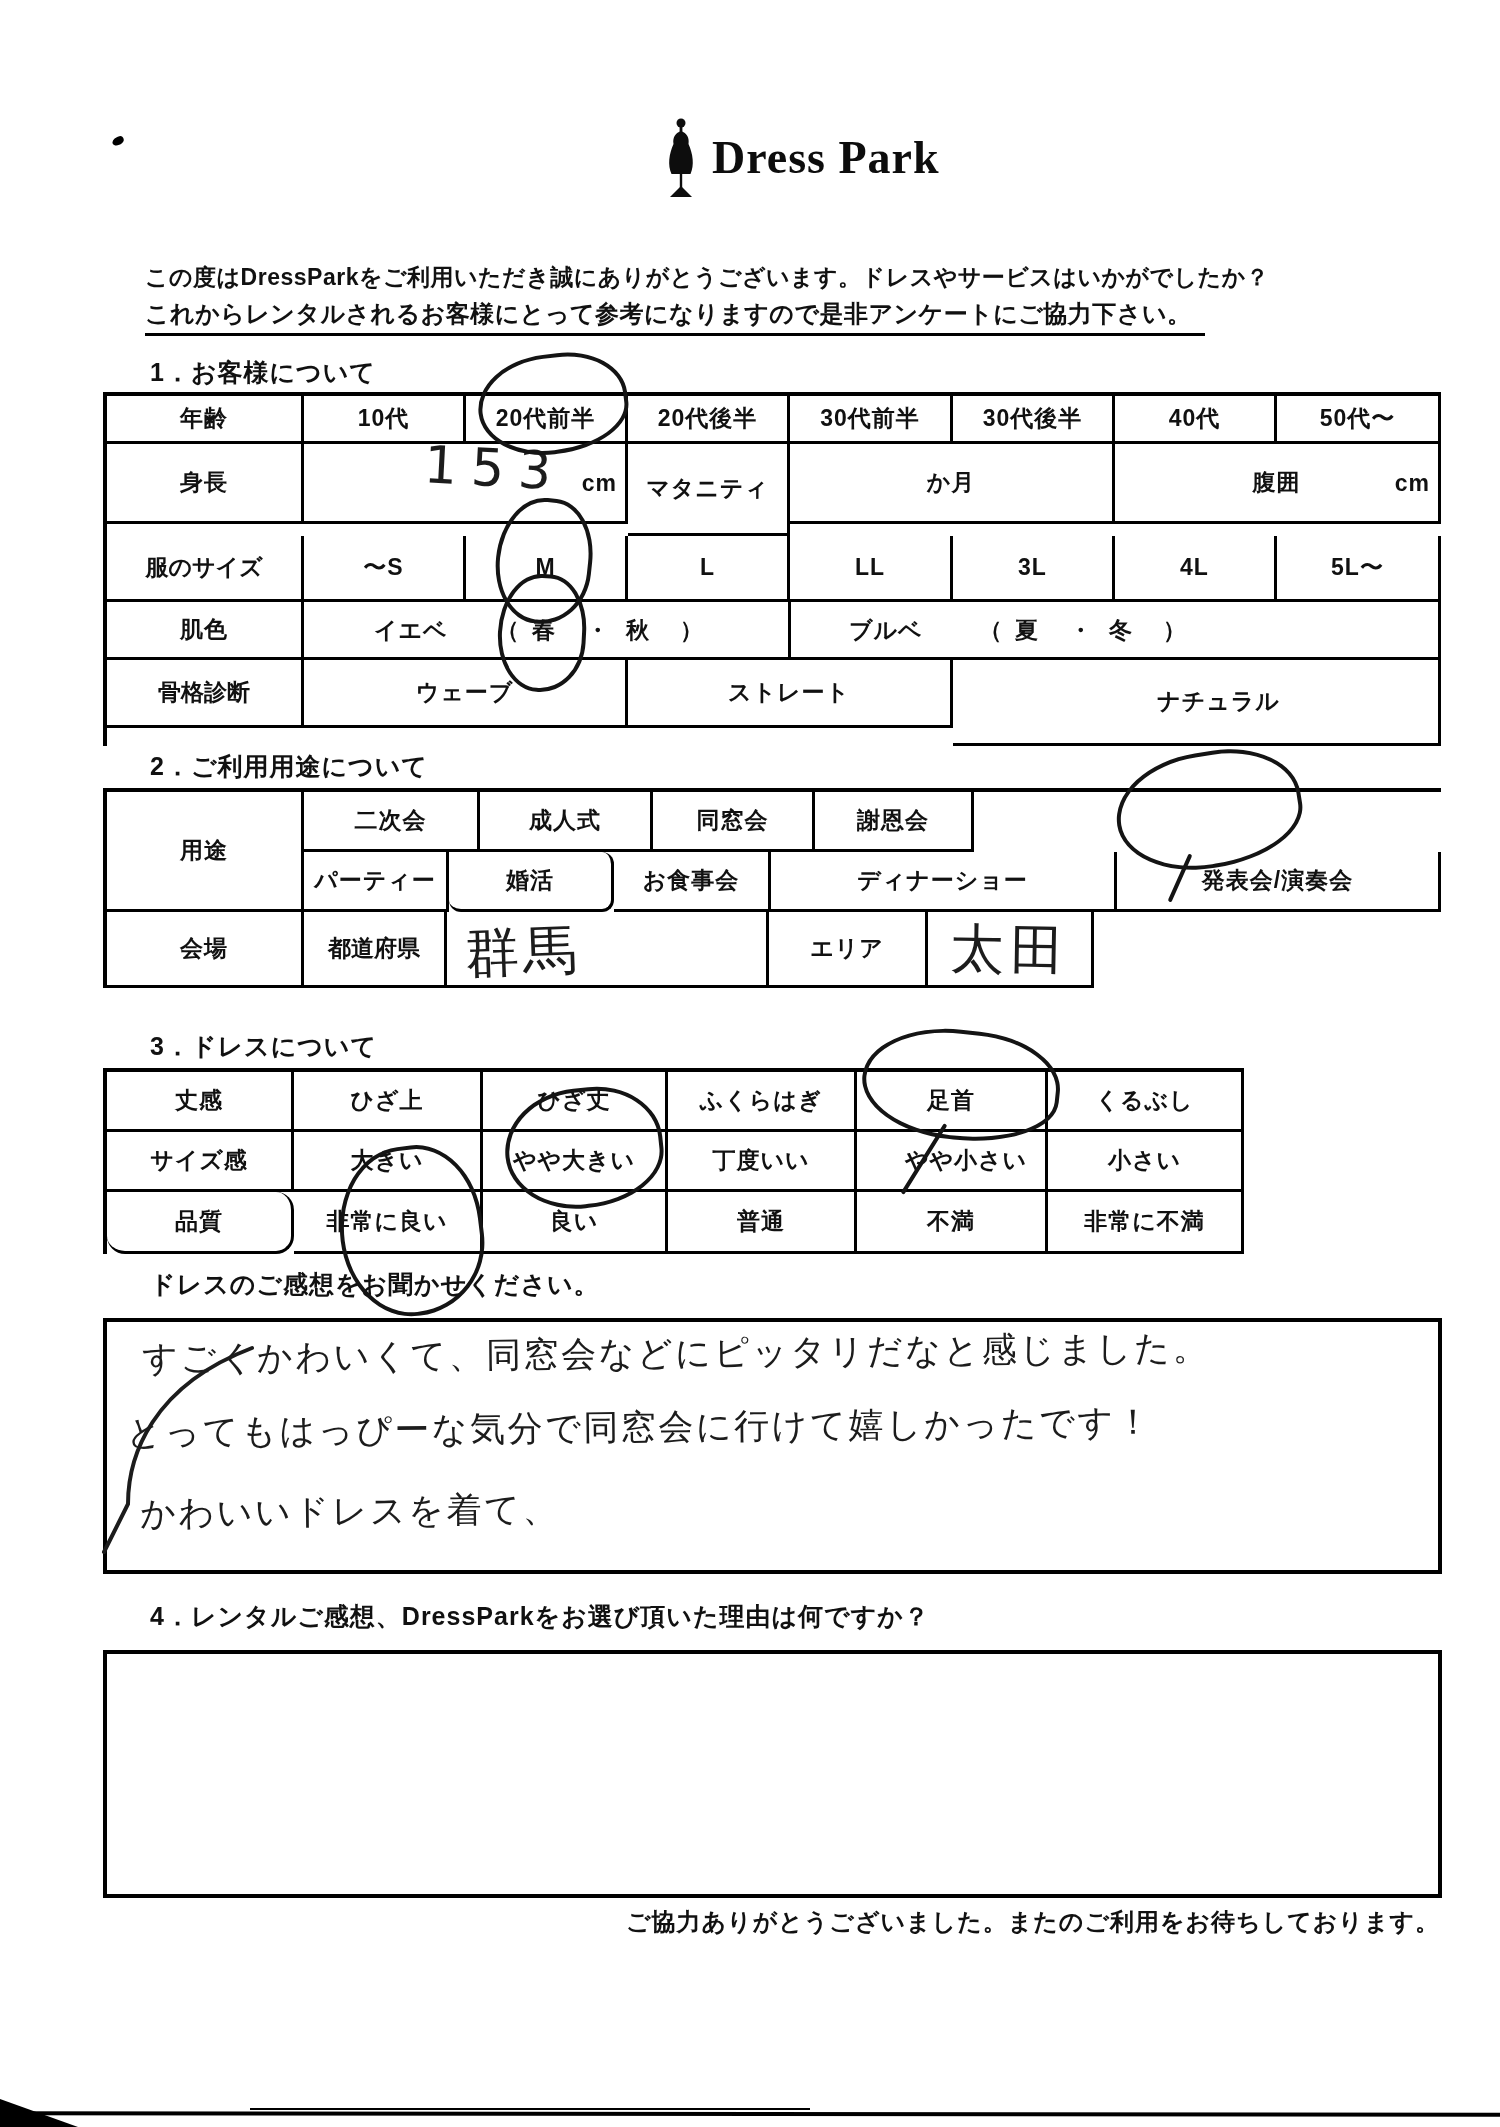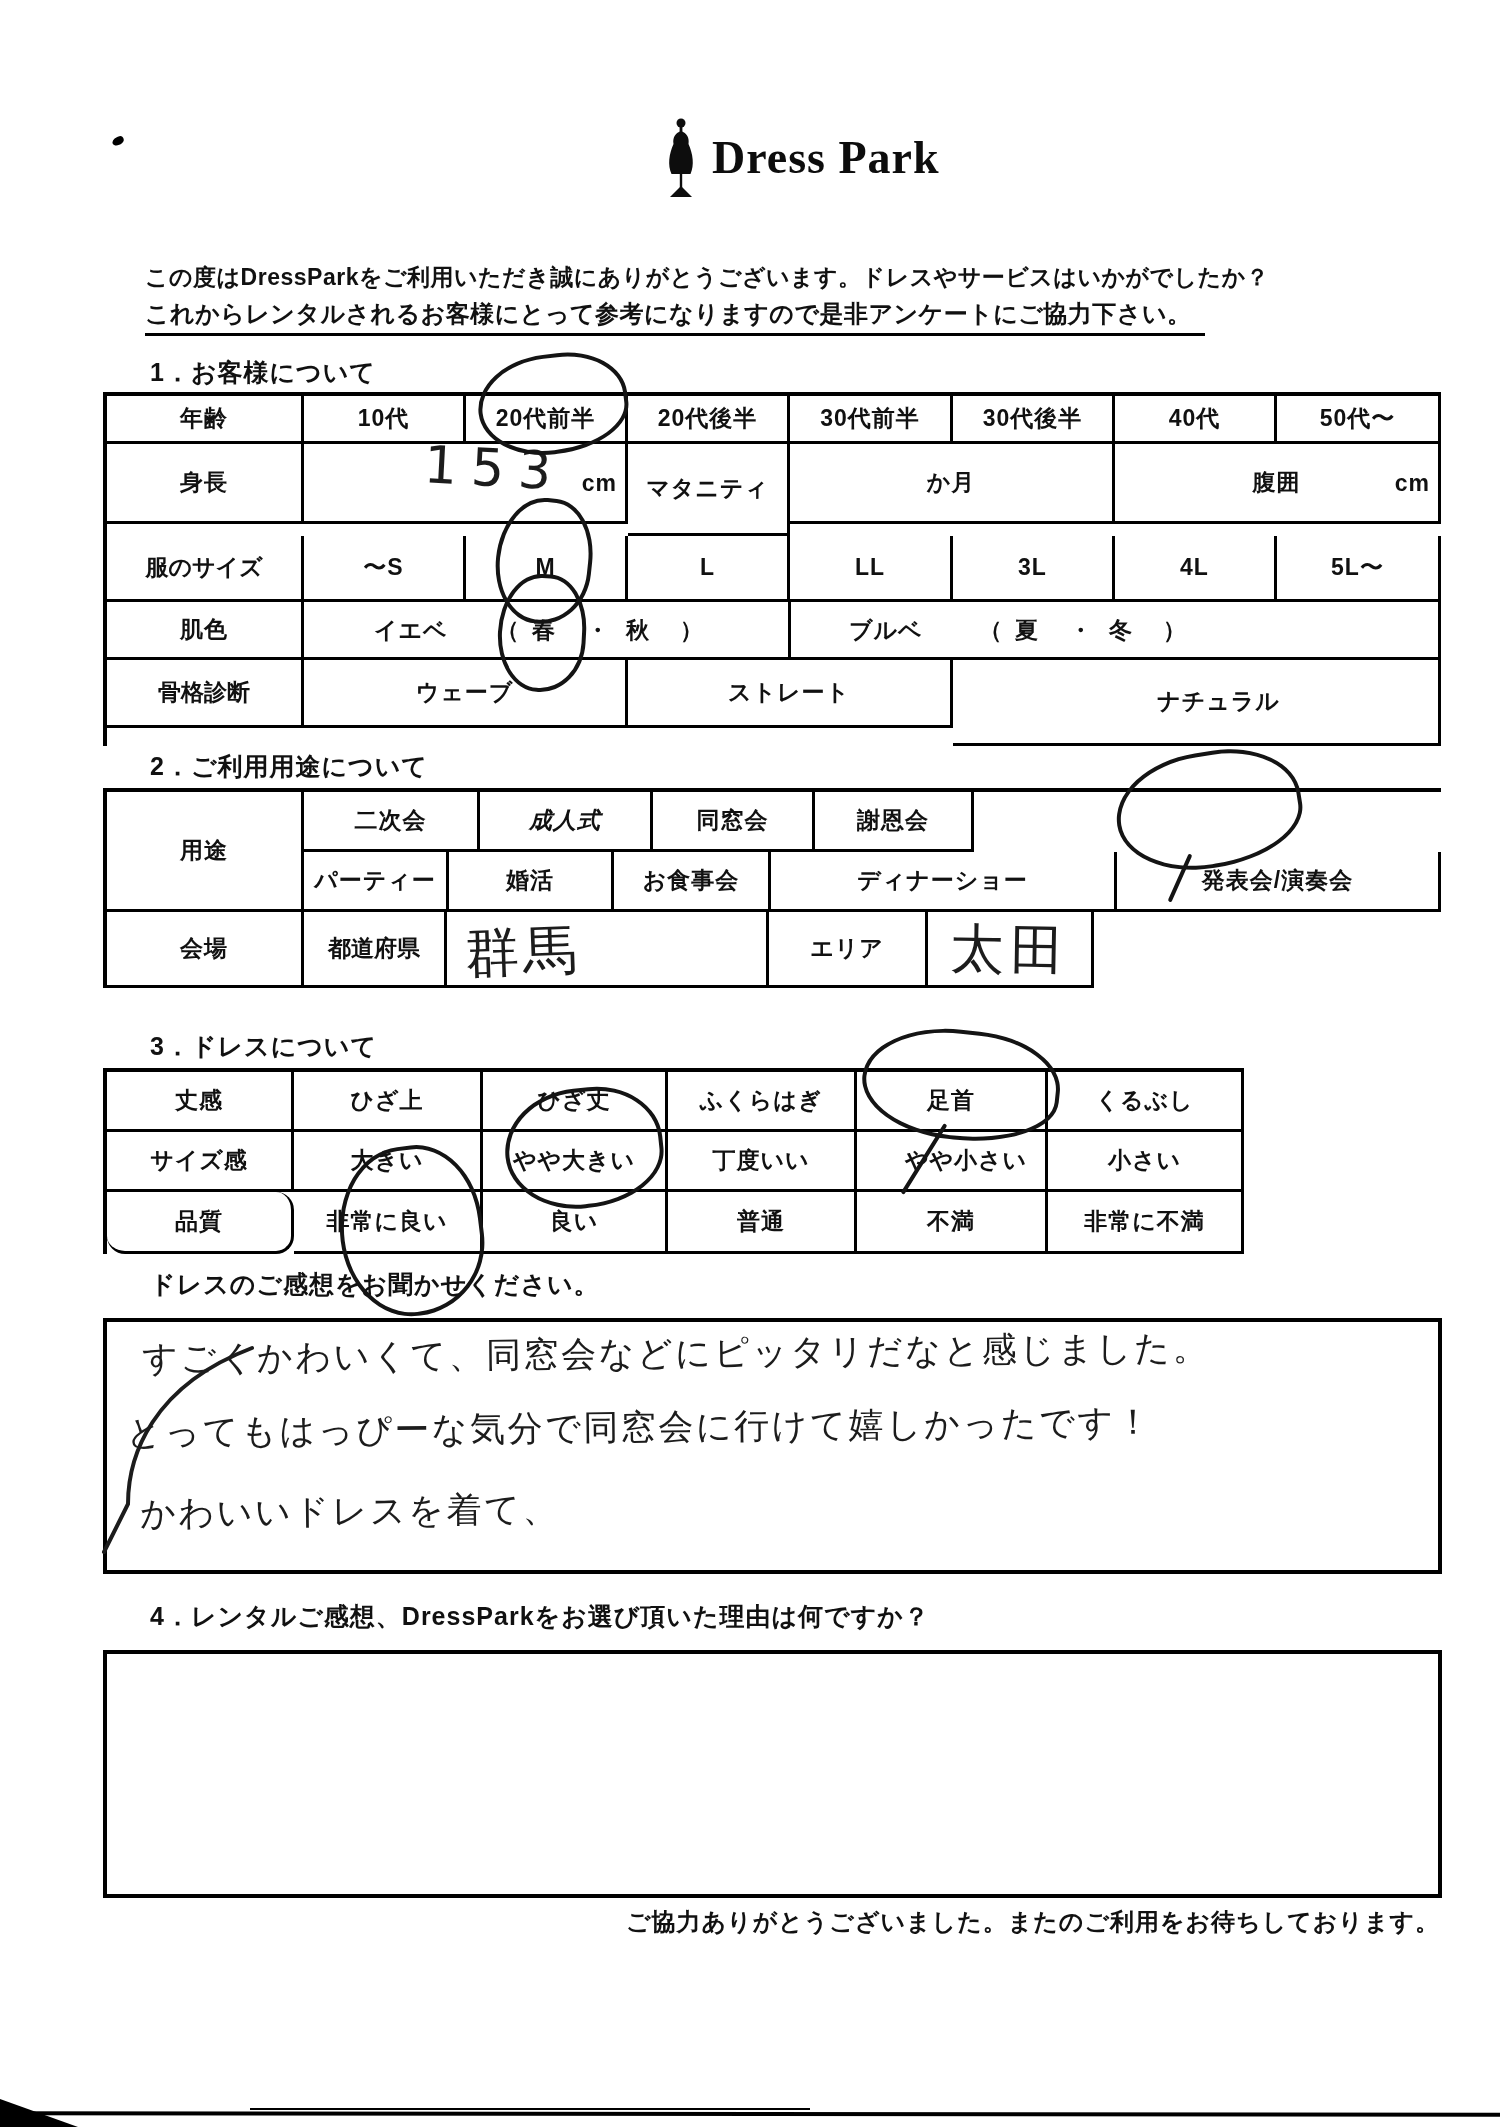--- a/index.html
+++ b/index.html
@@ -158,27 +158,27 @@
   </div>
 
   <div class="h1" style="left:150px; top:750px;">2．ご利用用途について</div>
 
   <div class="tbl" style="left:103px; top:788px; width:1334px;">
     <div class="trow">
       <div class="cell" style="width:197px; height:120px;">用途</div>
       <div class="t2right">
         <div class="trow">
           <div class="cell" style="width:176px; height:60px;">二次会</div>
-          <div class="cell" style="width:173px; height:60px;font-style:italic;">成人式</div>
+          <div class="cell" style="width:173px; height:60px;">成人式</div>
           <div class="cell" style="width:162px; height:60px;">同窓会</div>
           <div class="cell" style="width:159px; height:60px;">謝恩会</div>
         </div>
         <div class="trow">
           <div class="cell" style="width:145px; height:60px;">パーティー</div>
-          <div class="cell" style="width:165px; height:60px;">婚活</div>
+          <div class="cell" style="width:165px; height:60px;border-radius:12px;">婚活</div>
           <div class="cell" style="width:157px; height:60px;">お食事会</div>
           <div class="cell" style="width:346px; height:60px;">ディナーショー</div>
           <div class="cell" style="width:324px; height:60px;">発表会/演奏会</div>
         </div>
       </div>
     </div>
     <div class="trow">
       <div class="cell" style="width:197px; height:76px;">会場</div>
       <div class="cell" style="width:143px; height:76px; letter-spacing:0;">都道府県</div>
       <div class="cell" style="width:322px; height:76px; justify-content:flex-start;">

